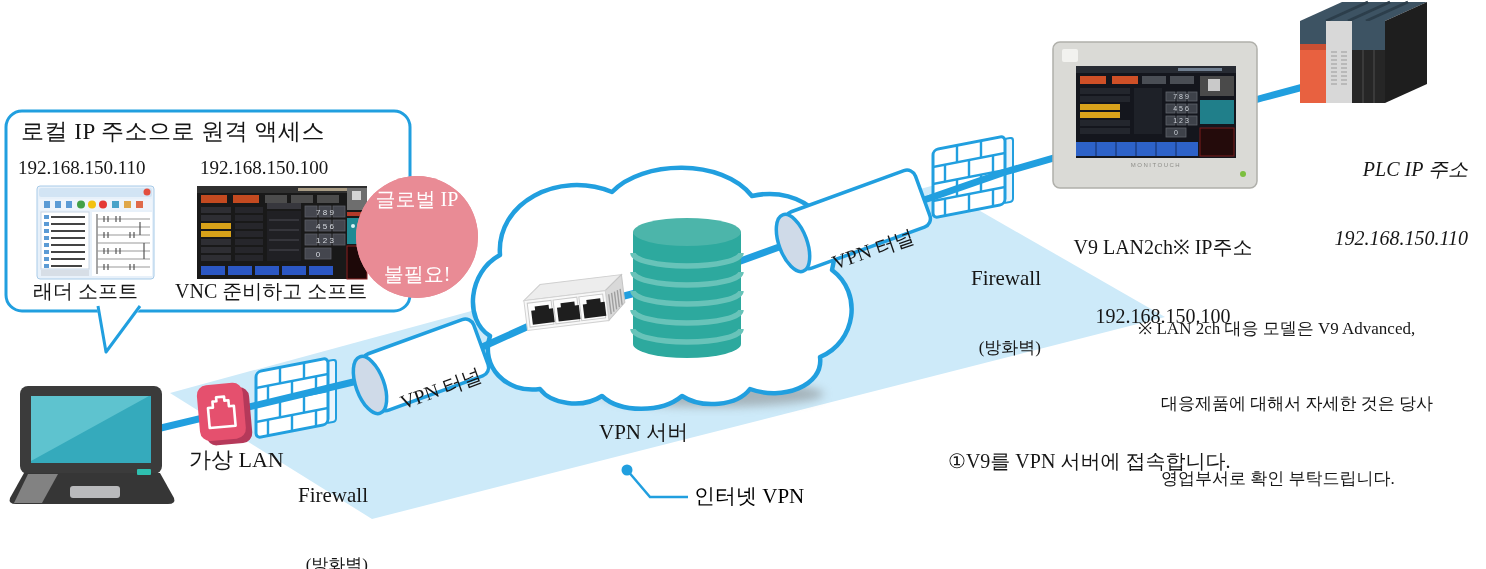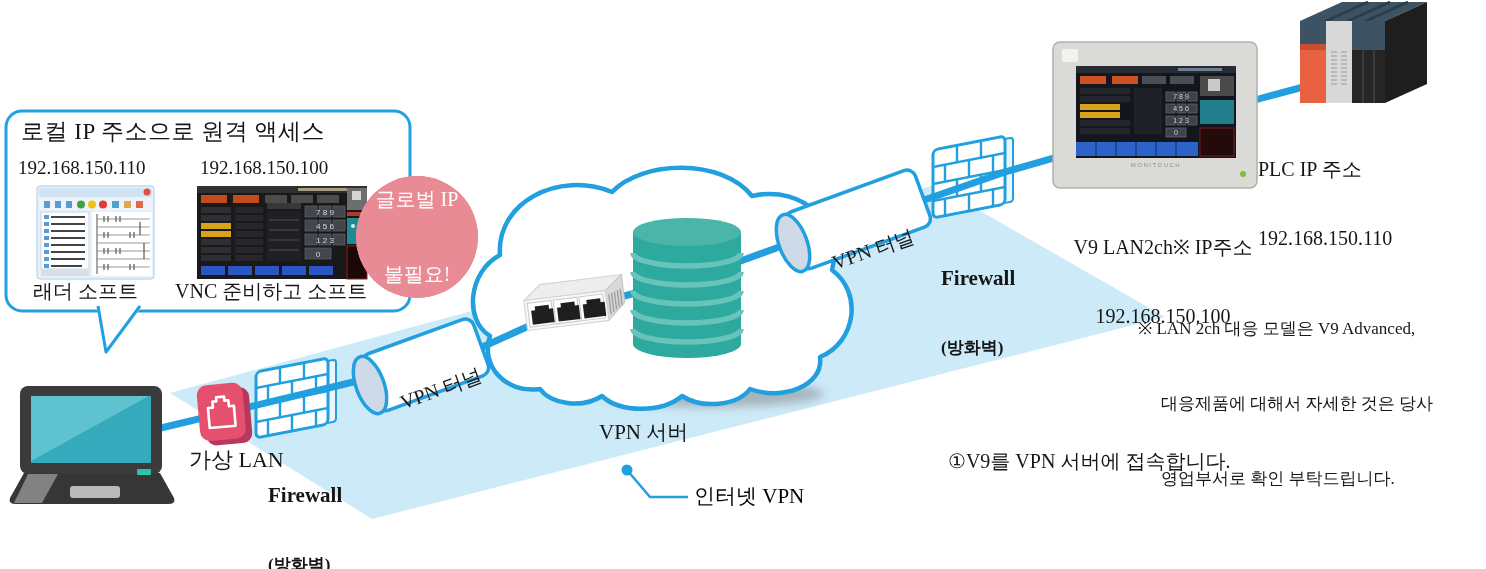--- a/index.html
+++ b/index.html
@@ -9,31 +9,31 @@
   .t{position:absolute;white-space:pre;line-height:1.15;}
   .title{left:21px;top:119px;font-size:23px;letter-spacing:.5px;}
   .ip-l{left:18px;top:157px;font-size:19px;}
   .ip-r{left:200px;top:157px;font-size:19px;}
   .cap-l{left:33px;top:280px;font-size:20px;}
   .cap-r{left:175px;top:280px;font-size:20px;}
   .badge{left:356px;top:176px;width:122px;height:122px;border-radius:50%;background:#e98b95;
          display:flex;flex-direction:column;align-items:center;justify-content:center;
          color:#fff;font-size:20px;line-height:27px;text-align:center;gap:48px;}
   .vlan{left:178px;top:447px;font-size:22px;margin-left:11px;}
-  .fwlab{width:100px;text-align:left;font-size:21px;line-height:23px;font-weight:bold;}
+  .fwlab{width:100px;text-align:right;font-size:21px;line-height:23px;}
   .fw1{left:268px;top:438px;}
   .fw2{left:941px;top:221px;}
   .fwko{font-size:17px;}
   .tun{font-size:20px;transform-origin:0 50%;}
   .tun1{left:401px;top:392px;transform:rotate(-20deg);}
   .tun2{left:833px;top:252px;transform:rotate(-19deg);}
   .vpnsrv{left:599px;top:420px;font-size:21px;}
   .inet{left:694px;top:484px;font-size:21px;color:#000000;}
   .v9cap{left:1053px;top:190px;width:220px;text-align:center;font-size:20px;line-height:23px;}
-  .plccap{left:1258px;top:112px;width:210px;text-align:left;font-size:20px;line-height:23px;}
+  .plccap{left:1258px;top:112px;width:210px;text-align:right;font-size:20px;line-height:23px;font-style:italic;}
   .brand{left:1106px;top:162px;width:100px;text-align:center;font-size:6px;letter-spacing:1.5px;
          color:#8d8d88;font-family:"Liberation Sans",sans-serif;}
   .note{left:1138px;top:266px;font-size:17px;line-height:25px;}
   .note .ind{padding-left:23px;}
   .flow{left:948px;top:389px;font-size:20px;line-height:29px;}
 </style>
 </head>
 <body>
 
 <div class="stage">

